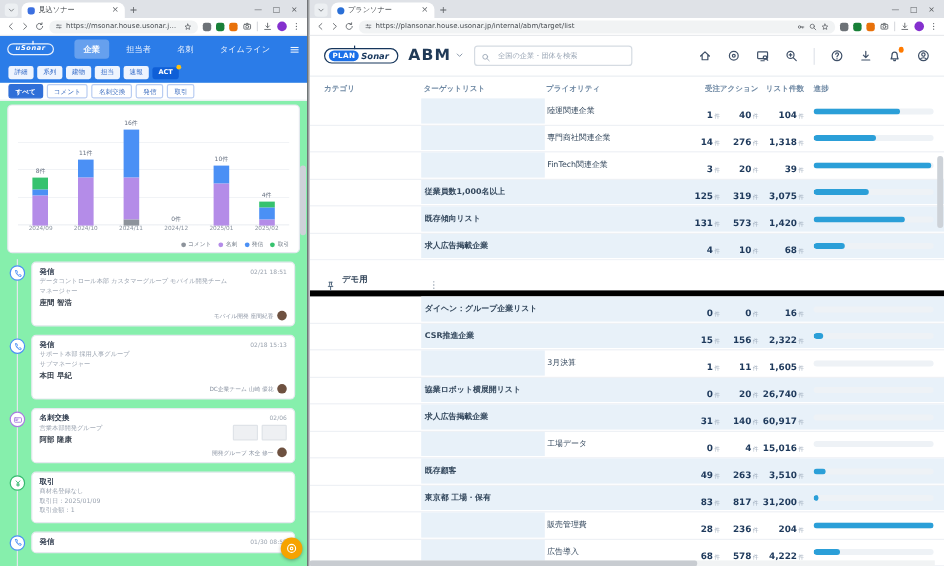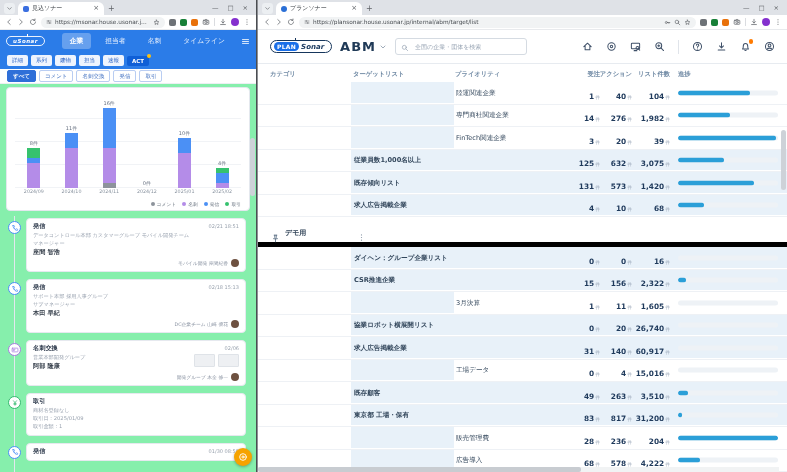--- a/index.html
+++ b/index.html
@@ -588,40 +588,40 @@
               <span class="num n-count"><span class="val">104</span><span class="unit">件</span></span>
               <div class="track">
                 <div class="fill" style="width: 72%;"></div>
               </div>
             </div>
             <div class="trow">
               <div class="patch pr"></div>
               <div class="tname pr">専門商社関連企業</div>
               <span class="num n-orders"><span class="val">14</span><span class="unit">件</span></span>
               <span class="num n-actions"><span class="val">276</span><span class="unit">件</span></span>
-              <span class="num n-count"><span class="val">1,982</span><span class="unit">件</span></span>
+              <span class="num n-count"><span class="val">1,318</span><span class="unit">件</span></span>
               <div class="track">
                 <div class="fill" style="width: 52%;"></div>
               </div>
             </div>
             <div class="trow">
               <div class="patch pr"></div>
               <div class="tname pr">FinTech関連企業</div>
               <span class="num n-orders"><span class="val">3</span><span class="unit">件</span></span>
               <span class="num n-actions"><span class="val">20</span><span class="unit">件</span></span>
               <span class="num n-count"><span class="val">39</span><span class="unit">件</span></span>
               <div class="track">
                 <div class="fill" style="width: 98%;"></div>
               </div>
             </div>
             <div class="trow">
               <div class="patch tg"></div>
               <div class="tname tg">従業員数1,000名以上</div>
               <span class="num n-orders"><span class="val">125</span><span class="unit">件</span></span>
-              <span class="num n-actions"><span class="val">632</span><span class="unit">件</span></span>
+              <span class="num n-actions"><span class="val">319</span><span class="unit">件</span></span>
               <span class="num n-count"><span class="val">3,075</span><span class="unit">件</span></span>
               <div class="track">
                 <div class="fill" style="width: 46%;"></div>
               </div>
             </div>
             <div class="trow">
               <div class="patch tg"></div>
               <div class="tname tg">既存傾向リスト</div>
               <span class="num n-orders"><span class="val">131</span><span class="unit">件</span></span>
               <span class="num n-actions"><span class="val">573</span><span class="unit">件</span></span>

